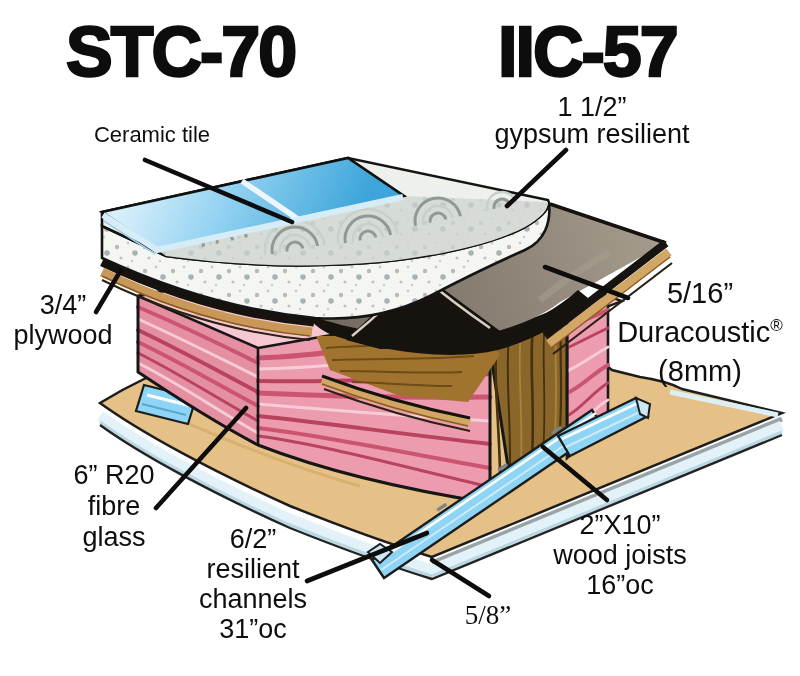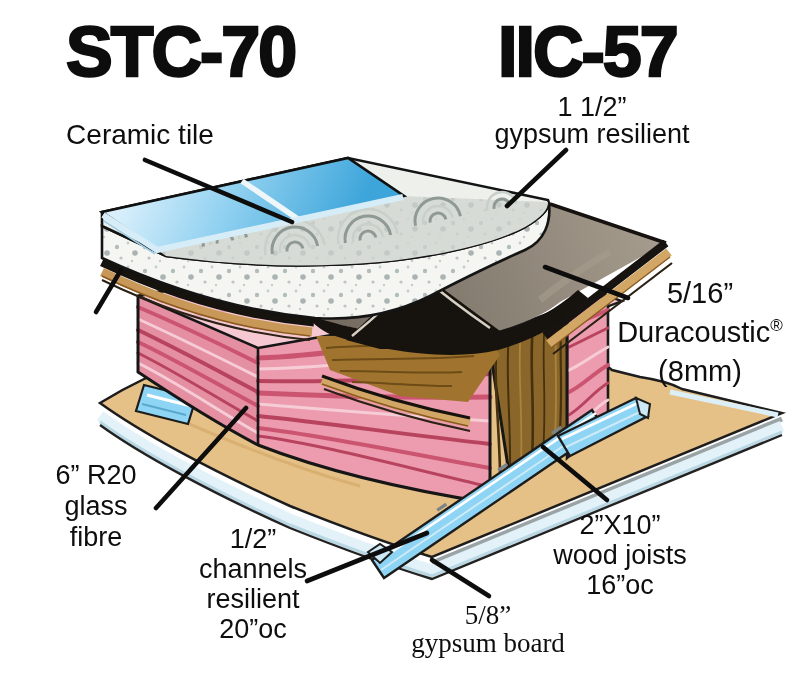--- a/index.html
+++ b/index.html
@@ -6,25 +6,25 @@
   .stage{position:relative;width:800px;height:676px;background:#ffffff;overflow:hidden;
          font-family:"Liberation Sans", sans-serif;color:#0e0e0e;}
   .stage svg{position:absolute;left:0;top:0;}
   .rating{position:absolute;font-weight:bold;font-size:70px;line-height:70px;
           letter-spacing:-2px;-webkit-text-stroke:2.4px #0d0d0d;color:#0d0d0d;white-space:nowrap;}
   .callout{position:absolute;transform:translateX(-50%);text-align:center;
            font-size:27px;line-height:30px;white-space:nowrap;color:#0e0e0e;}
   .callout.small-lh{line-height:27px;}
   .callout.bold{font-weight:normal;font-size:29px;line-height:39px;}
   .callout .sup{font-size:17px;vertical-align:super;line-height:0;}
-  .c-ceramic{left:140px;top:120px;font-size:28px;}
+  .c-ceramic{left:152px;top:120px;font-size:22px;}
   .c-concrete{left:592px;top:94px;}
   .c-plywood{left:63px;top:290px;}
   .c-duracoustic{left:700px;top:274px;}
-  .c-fibre{left:96px;top:460px;line-height:31px;}
+  .c-fibre{left:114px;top:460px;line-height:31px;}
   .c-resilient{left:253px;top:524px;}
   .c-joists{left:620px;top:510px;}
   .c-board{left:488px;top:601px;line-height:28px;font-family:Liberation Serif, serif;}
   .r-stc{left:66px;top:17px;}
   .r-iic{left:498px;top:17px;}
 </style>
 </head>
 <body>
 
 <div class="stage">
@@ -250,44 +250,47 @@
 
 <div class="callout c-ceramic">
   <div>Ceramic tile</div>
 </div>
 
 <div class="callout c-concrete small-lh">
   <div>1 1/2”</div>
   <div>gypsum resilient</div>
 </div>
 
+<div class="callout c-plywood">
+  <div>3/4”</div>
+  <div>plywood</div>
+</div>
 
 <div class="callout c-duracoustic bold">
   <div>5/16”</div>
   <div><span>Duracoustic</span><span class="sup">®</span></div>
   <div>(8mm)</div>
 </div>
 
 <div class="callout c-fibre">
   <div>6” R20</div>
+  <div>fibre</div>
   <div>glass</div>
-  <div>fibre</div>
 </div>
 
 <div class="callout c-resilient">
-  <div>1/2”</div>
+  <div>6/2”</div>
+  <div>resilient</div>
   <div>channels</div>
-  <div>resilient</div>
-  <div>20”oc</div>
+  <div>31”oc</div>
 </div>
 
 <div class="callout c-joists">
   <div>2”X10”</div>
   <div>wood joists</div>
   <div>16”oc</div>
 </div>
 
 <div class="callout c-board">
   <div>5/8”</div>
-  <div>gypsum board</div>
 </div>
 
 </div>
 
 </body></html>

